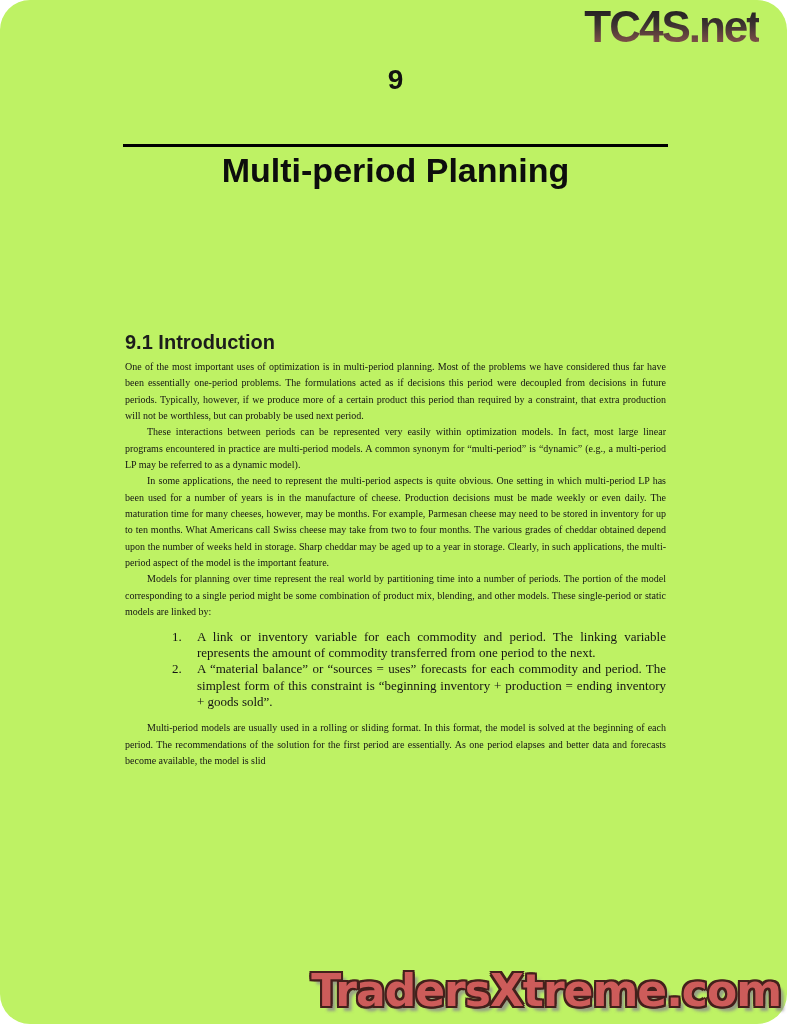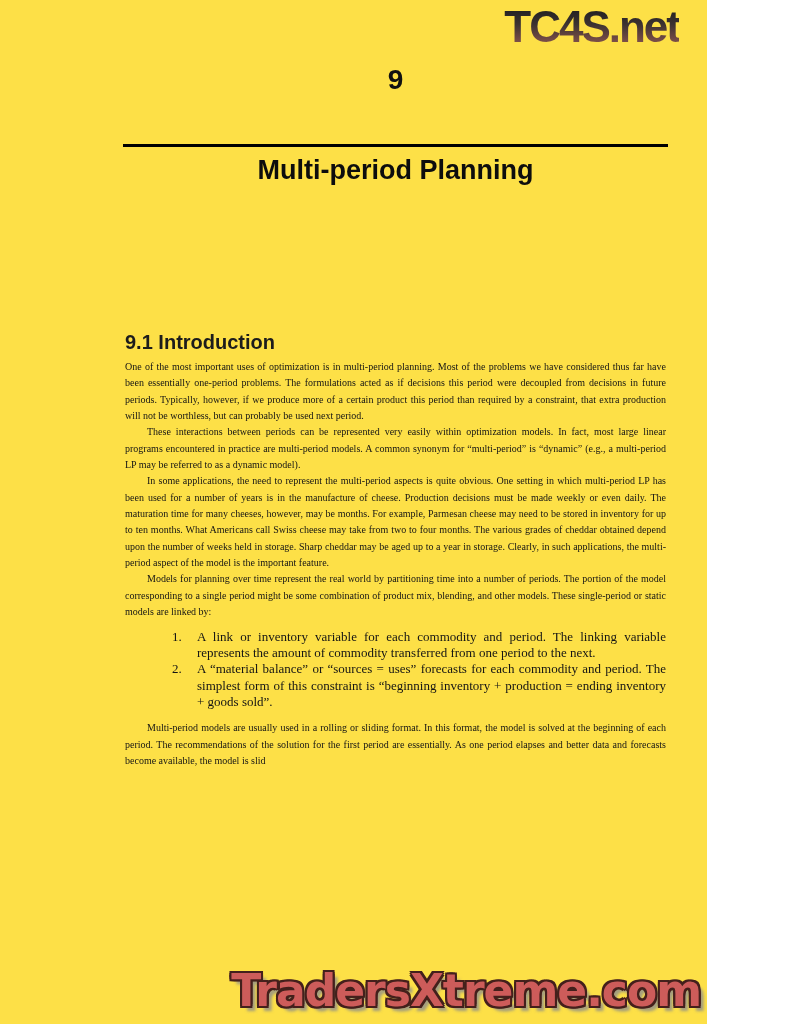--- a/index.html
+++ b/index.html
@@ -1,19 +1,19 @@
 <!DOCTYPE html>
 <html><head>
 <meta charset="utf-8">
 <style>
   * { margin:0; padding:0; box-sizing:border-box; }
   html,body { width:791px; height:1024px; background:#ffffff; overflow:hidden; }
   #page {
-    position:relative; width:707px; height:1024px; background:#fde047;
-    font-family:"Liberation Serif", serif; color:#1a1a1a;
+    position:relative; width:787px; height:1024px; background:#bef264;
+    font-family:"Liberation Serif", serif; color:#1a1a1a;border-radius:30px;
   }
 
   
   #tc4s {
     position:absolute; top:2px; right:28px;
     font-family:"Liberation Sans", sans-serif; font-weight:700;
     font-size:44px; letter-spacing:-2px; white-space:nowrap;
     color:#4a342f;
     text-shadow:1px 2px 3px rgba(90,60,55,0.35);
   }
@@ -31,21 +31,21 @@
     text-align:center; font-family:"Liberation Sans", sans-serif;
     font-weight:700; font-size:28px; color:#111;
   }
   #title-rule {
     position:absolute; top:144px; left:123px; width:545px; height:3px;
     background:#000;
   }
   #chapter-title {
     position:absolute; top:151px; left:125px; width:541px;
     text-align:center; font-family:"Liberation Sans", sans-serif;
-    font-weight:700; font-size:27px; line-height:39px; color:#0d0d0d;
+    font-weight:700; font-size:34px; line-height:39px; color:#0d0d0d;
   }
 
   
   #body {
     position:absolute; top:331px; left:125px; width:541px;
   }
   #section-heading {
     font-family:"Liberation Sans", sans-serif; font-weight:700;
     font-size:20px; color:#1c1c1c; margin:0 0 5px 0; letter-spacing:0;
   }

